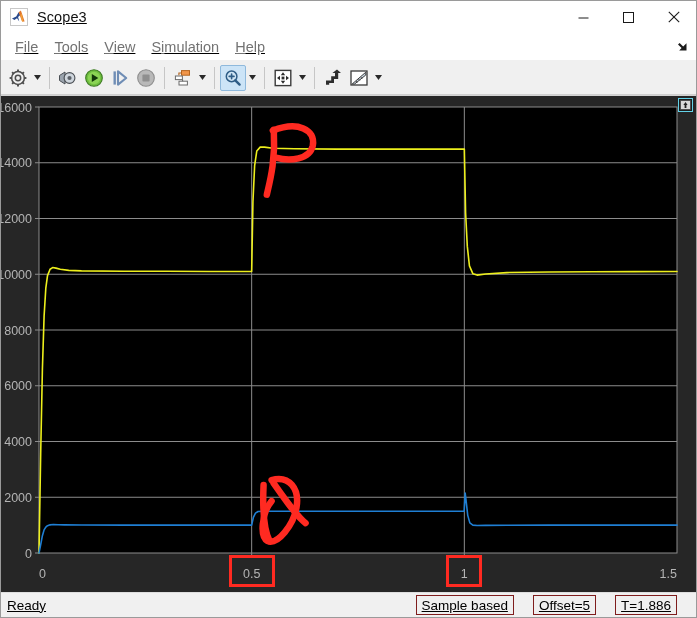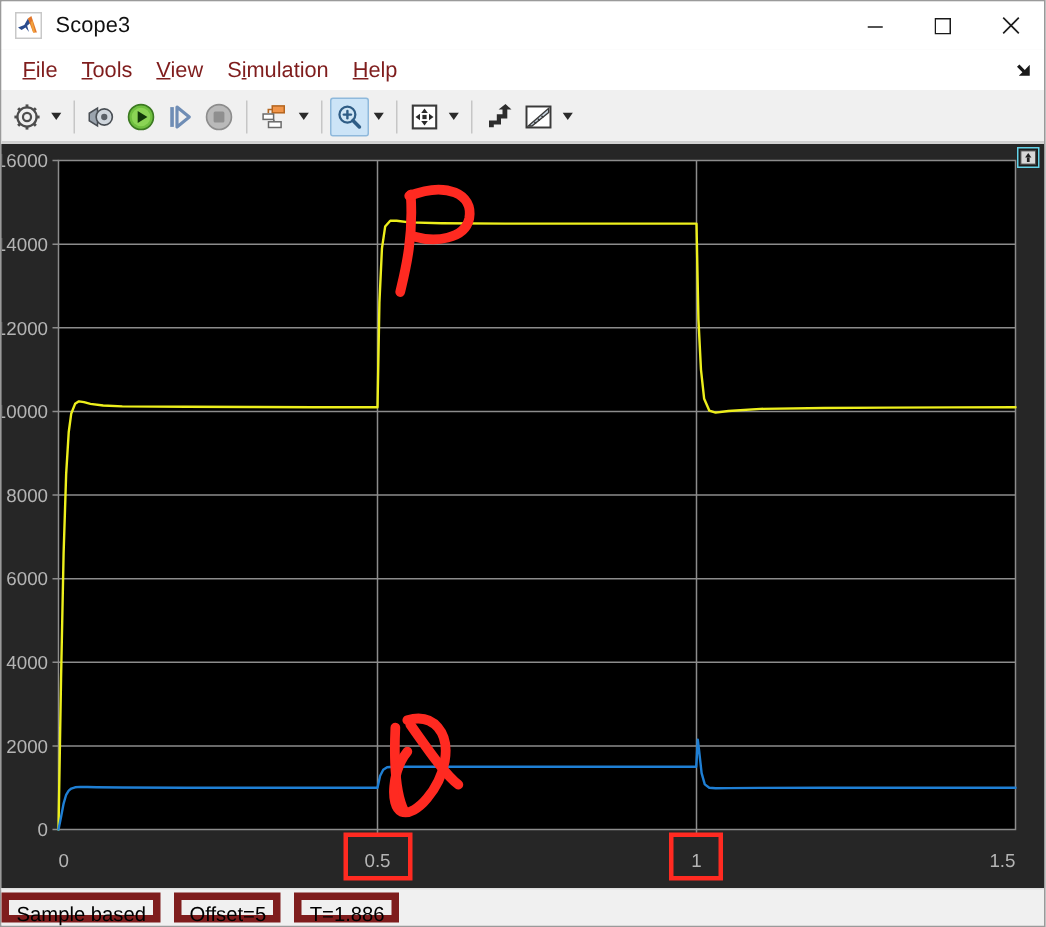--- a/index.html
+++ b/index.html
@@ -17,20 +17,21 @@
 
   #app {
     position: relative;
     width: 697px;
     height: 618px;
     background: #f0f0f0;
     display: flex;
     flex-direction: column;
     box-sizing: border-box;
     border: 1px solid #9a9a9a;
+    text-decoration: underline;
   }
 
   
   .titlebar {
     height: 32px;
     background: #ffffff;
     display: flex;
     align-items: center;
     flex: 0 0 auto;
     position: relative;
@@ -72,21 +73,21 @@
     height: 27px;
     background: #ffffff;
     display: flex;
     align-items: center;
     padding-left: 6px;
     flex: 0 0 auto;
     position: relative;
   }
   .menu-item {
     font-size: 14.5px;
-    color: #7f1d1d;
+    color: #737373;
     padding: 2px 8px;
     white-space: nowrap;
     cursor: default;
   }
   .menu-item u { text-decoration: underline; }
   .menubar-spacer { flex: 1 1 auto; }
   .undock-btn {
     width: 22px;
     height: 22px;
     margin-right: 4px;
@@ -178,26 +179,26 @@
     flex: 0 0 auto;
     font-size: 13.5px;
     color: #000;
     border-top: 1px solid #dedede;
   }
   .status-ready {
     padding-left: 6px;
     flex: 1 1 auto;
   }
   .status-field {
-    border: 5px solid #7f1d1d;
+    border: 1px solid #7f1d1d;
     background: #f0f0f0;
     height: 20px;
     line-height: 19px;
     padding: 0 5px;
-    margin-right: 9px;
+    margin-right: 19px;
     box-sizing: border-box;
     white-space: nowrap;
   }
 </style>
 </head>
 <body>
 
 <div id="app">
 
   <div class="titlebar">
@@ -440,18 +441,19 @@
         <path d="M5.5 2.0 L7.6 5.0 L3.4 5.0 Z" fill="#222"></path>
         <rect x="4.6" y="5.0" width="1.8" height="3.0" fill="#222"></rect>
       </svg>
     </div>
 
     <div class="tick-highlight" id="hl-0" style="left: 227.667px; top: 459px; width: 46px; height: 32px;"></div>
     <div class="tick-highlight" id="hl-1" style="left: 445.333px; top: 459px; width: 36px; height: 32px;"></div>
   </div>
 
   <div class="statusbar">
+    <div class="status-ready">Ready</div>
     <div class="status-field">Sample based</div>
     <div class="status-field">Offset=5</div>
     <div class="status-field">T=1.886</div>
   </div>
 
 </div>
 
 </body></html>

